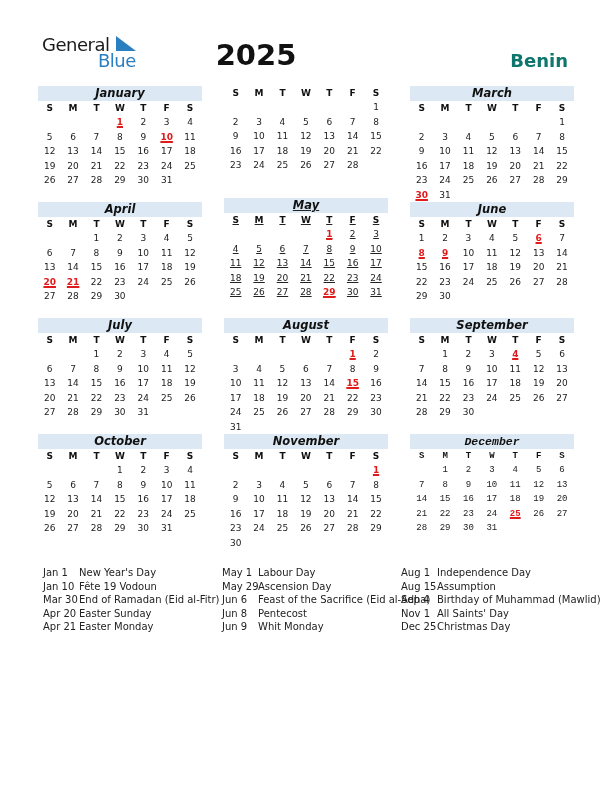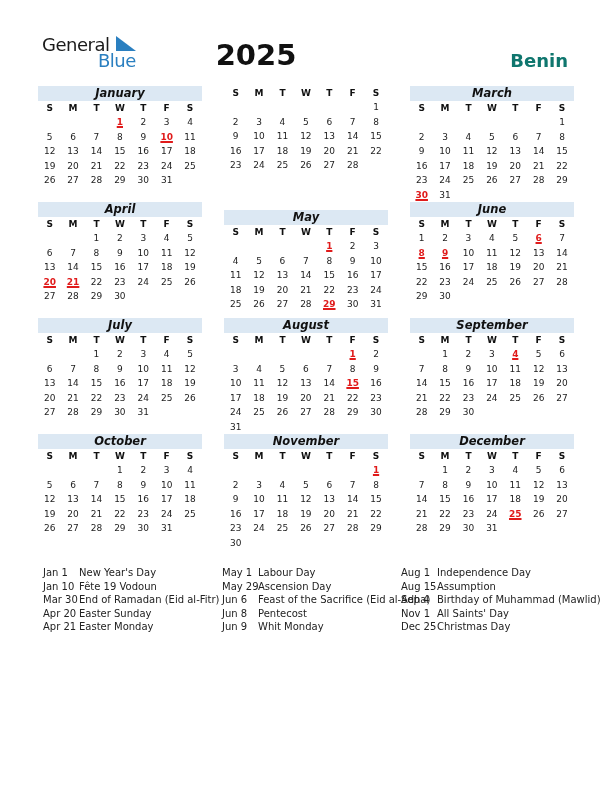--- a/index.html
+++ b/index.html
@@ -211,21 +211,21 @@
         <div class="day">23</div>
         <div class="day">24</div>
         <div class="day">25</div>
         <div class="day">26</div>
         <div class="day">27</div>
         <div class="day">28</div>
         <div class="day">29</div>
         <div class="day">30</div>
       </div>
     </div>
-    <div class="month" style="left: 224px; top: 210px;">
+    <div class="month" style="left: 224px; top: 198px; text-decoration: underline;">
       <div class="mhead">May</div>
       <div class="grid">
         <div class="dow">S</div>
         <div class="dow">M</div>
         <div class="dow">T</div>
         <div class="dow">W</div>
         <div class="dow">T</div>
         <div class="dow">F</div>
         <div class="dow">S</div>
         <div class="day"></div>
@@ -530,21 +530,21 @@
         <div class="day">23</div>
         <div class="day">24</div>
         <div class="day">25</div>
         <div class="day">26</div>
         <div class="day">27</div>
         <div class="day">28</div>
         <div class="day">29</div>
         <div class="day">30</div>
       </div>
     </div>
-    <div class="month" style="left: 410px; top: 434px;">
+    <div class="month" style="left: 410px; top: 434px; font-family: Liberation Mono, monospace;">
       <div class="mhead">December</div>
       <div class="grid">
         <div class="dow">S</div>
         <div class="dow">M</div>
         <div class="dow">T</div>
         <div class="dow">W</div>
         <div class="dow">T</div>
         <div class="dow">F</div>
         <div class="dow">S</div>
         <div class="day"></div>

